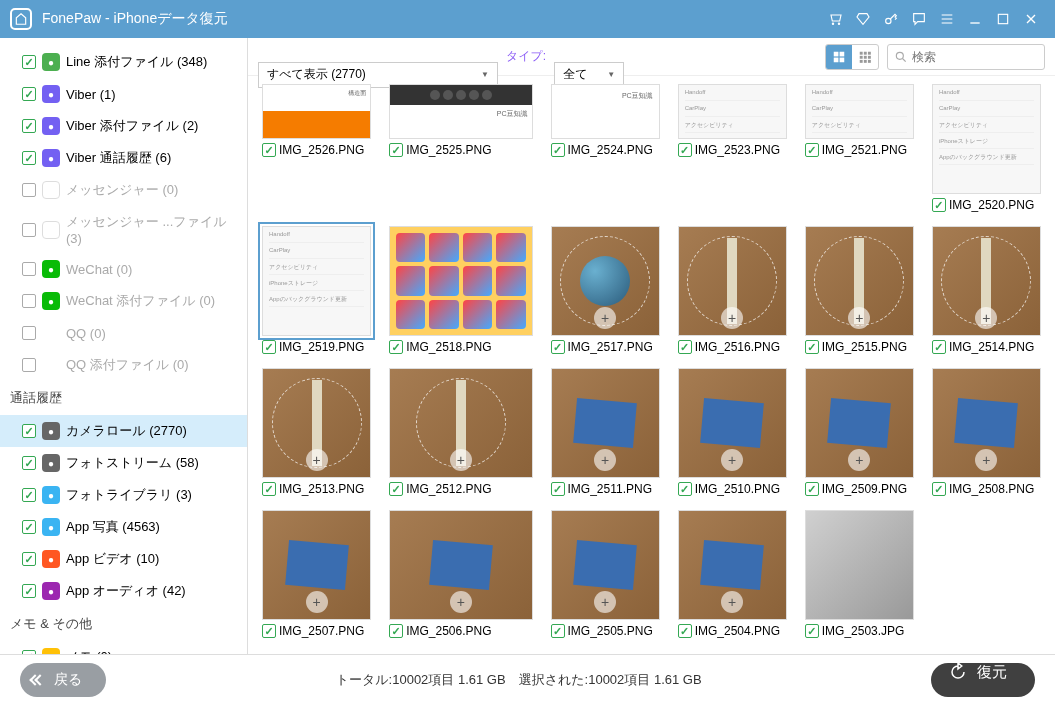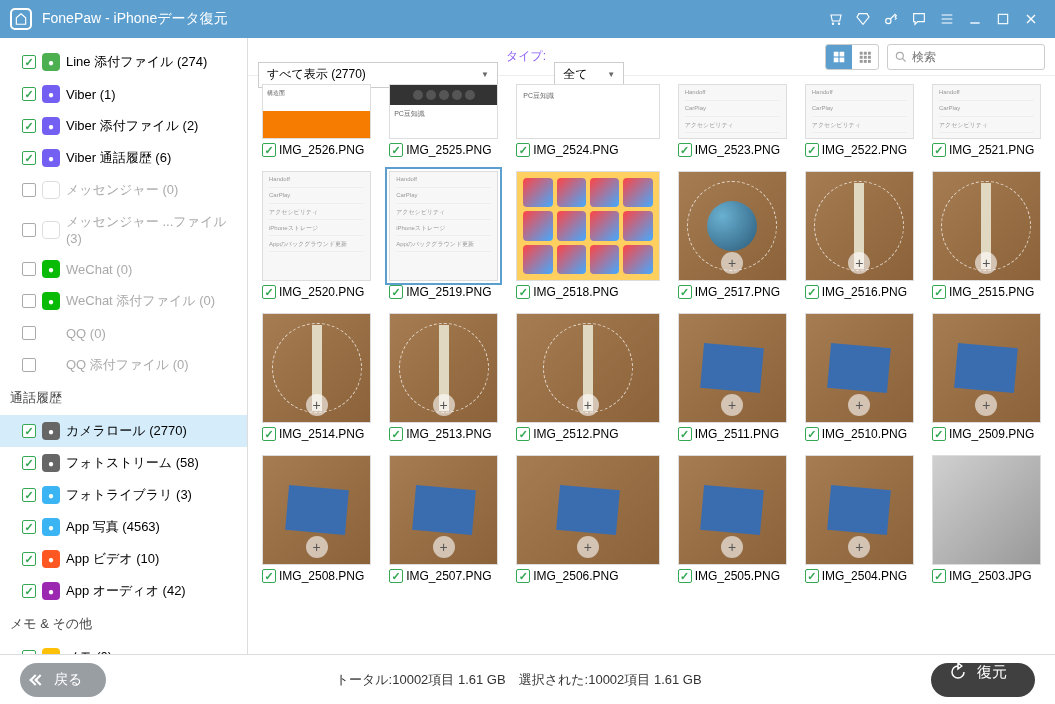--- a/index.html
+++ b/index.html
@@ -44,21 +44,21 @@
 .type-label { font-size: 12px; color: #8b5cf6; }
 .view-toggle { display: flex; border: 1px solid #ccc; border-radius: 3px; overflow: hidden; }
 .vt-btn { width: 26px; height: 24px; display: flex; align-items: center; justify-content: center; cursor: pointer; }
 .vt-btn.active { background: #5c9fcf; }
 .vt-btn svg { width: 14px; height: 14px; }
 .vt-btn.active svg { fill: #fff; }
 .vt-btn:not(.active) svg { fill: #999; }
 .search { border: 1px solid #ccc; height: 26px; width: 158px; display: flex; align-items: center; padding: 0 6px; border-radius: 3px; gap: 4px; }
 .search input { border: none; outline: none; flex: 1; font-size: 12px; width: 80px; }
 .search svg { width: 14px; height: 14px; fill: #aaa; }
-.grid-area { flex: 1; overflow-y: auto; padding: 8px 14px; }
+.grid-area { flex: 1; overflow-y: auto; padding: 8px 14px; text-align: right; }
 .grid { display: grid; grid-template-columns: repeat(6, 1fr); gap: 14px 18px; }
 .thumb-item { display: flex; flex-direction: column; gap: 4px; }
 .thumb-item.selected .thumb { outline: 2px solid #5c9fcf; outline-offset: 2px; }
 .thumb { width: 100%; height: 110px; border: 1px solid #ddd; background: #f0f0f0; overflow: hidden; display: flex; align-items: center; justify-content: center; position: relative; }
 .thumb.partial-top { height: 55px; }
 .thumb-label { display: flex; align-items: center; gap: 3px; font-size: 12px; }
 .thumb-label span { white-space: nowrap; overflow: hidden; text-overflow: ellipsis; }
 .tplaceholder { width: 100%; height: 100%; }
 .t-wood { background: linear-gradient(135deg, #a67c52 0%, #8b6239 100%); position: relative; }
 .t-settings { background: #f7f7f7; }
@@ -138,21 +138,21 @@
     </div>
 </div>
 
 <div class="main">
   <div class="sidebar" id="sidebar">
       <div class="sb-item">
         <span class="chk checked"></span>
         <span class="sb-icon ic-line">
           <span>●</span>
         </span>
-        <span>Line 添付ファイル (274)</span>
+        <span>Line 添付ファイル (348)</span>
       </div>
       <div class="sb-item">
         <span class="chk checked"></span>
         <span class="sb-icon ic-viber">
           <span>●</span>
         </span>
         <span>Viber (1)</span>
       </div>
       <div class="sb-item">
         <span class="chk checked"></span>
@@ -379,42 +379,20 @@
                 <div class="sline">
                   <span>アクセシビリティ</span>
                 </div>
                 <div class="sline">
                   <span>iPhoneストレージ</span>
                 </div>
               </div>
             </div>
             <div class="thumb-label">
               <span class="chk checked"></span>
-              <span>IMG_2522.PNG</span>
-            </div>
-          </div>
-          <div class="thumb-item">
-            <div class="thumb partial-top">
-              <div class="tplaceholder t-settings">
-                <div class="sline">
-                  <span>Handoff</span>
-                </div>
-                <div class="sline">
-                  <span>CarPlay</span>
-                </div>
-                <div class="sline">
-                  <span>アクセシビリティ</span>
-                </div>
-                <div class="sline">
-                  <span>iPhoneストレージ</span>
-                </div>
-              </div>
-            </div>
-            <div class="thumb-label">
-              <span class="chk checked"></span>
               <span>IMG_2521.PNG</span>
             </div>
           </div>
           <div class="thumb-item">
             <div class="thumb">
               <div class="tplaceholder t-settings">
                 <div class="sline">
                   <span>Handoff</span>
                 </div>
                 <div class="sline">

